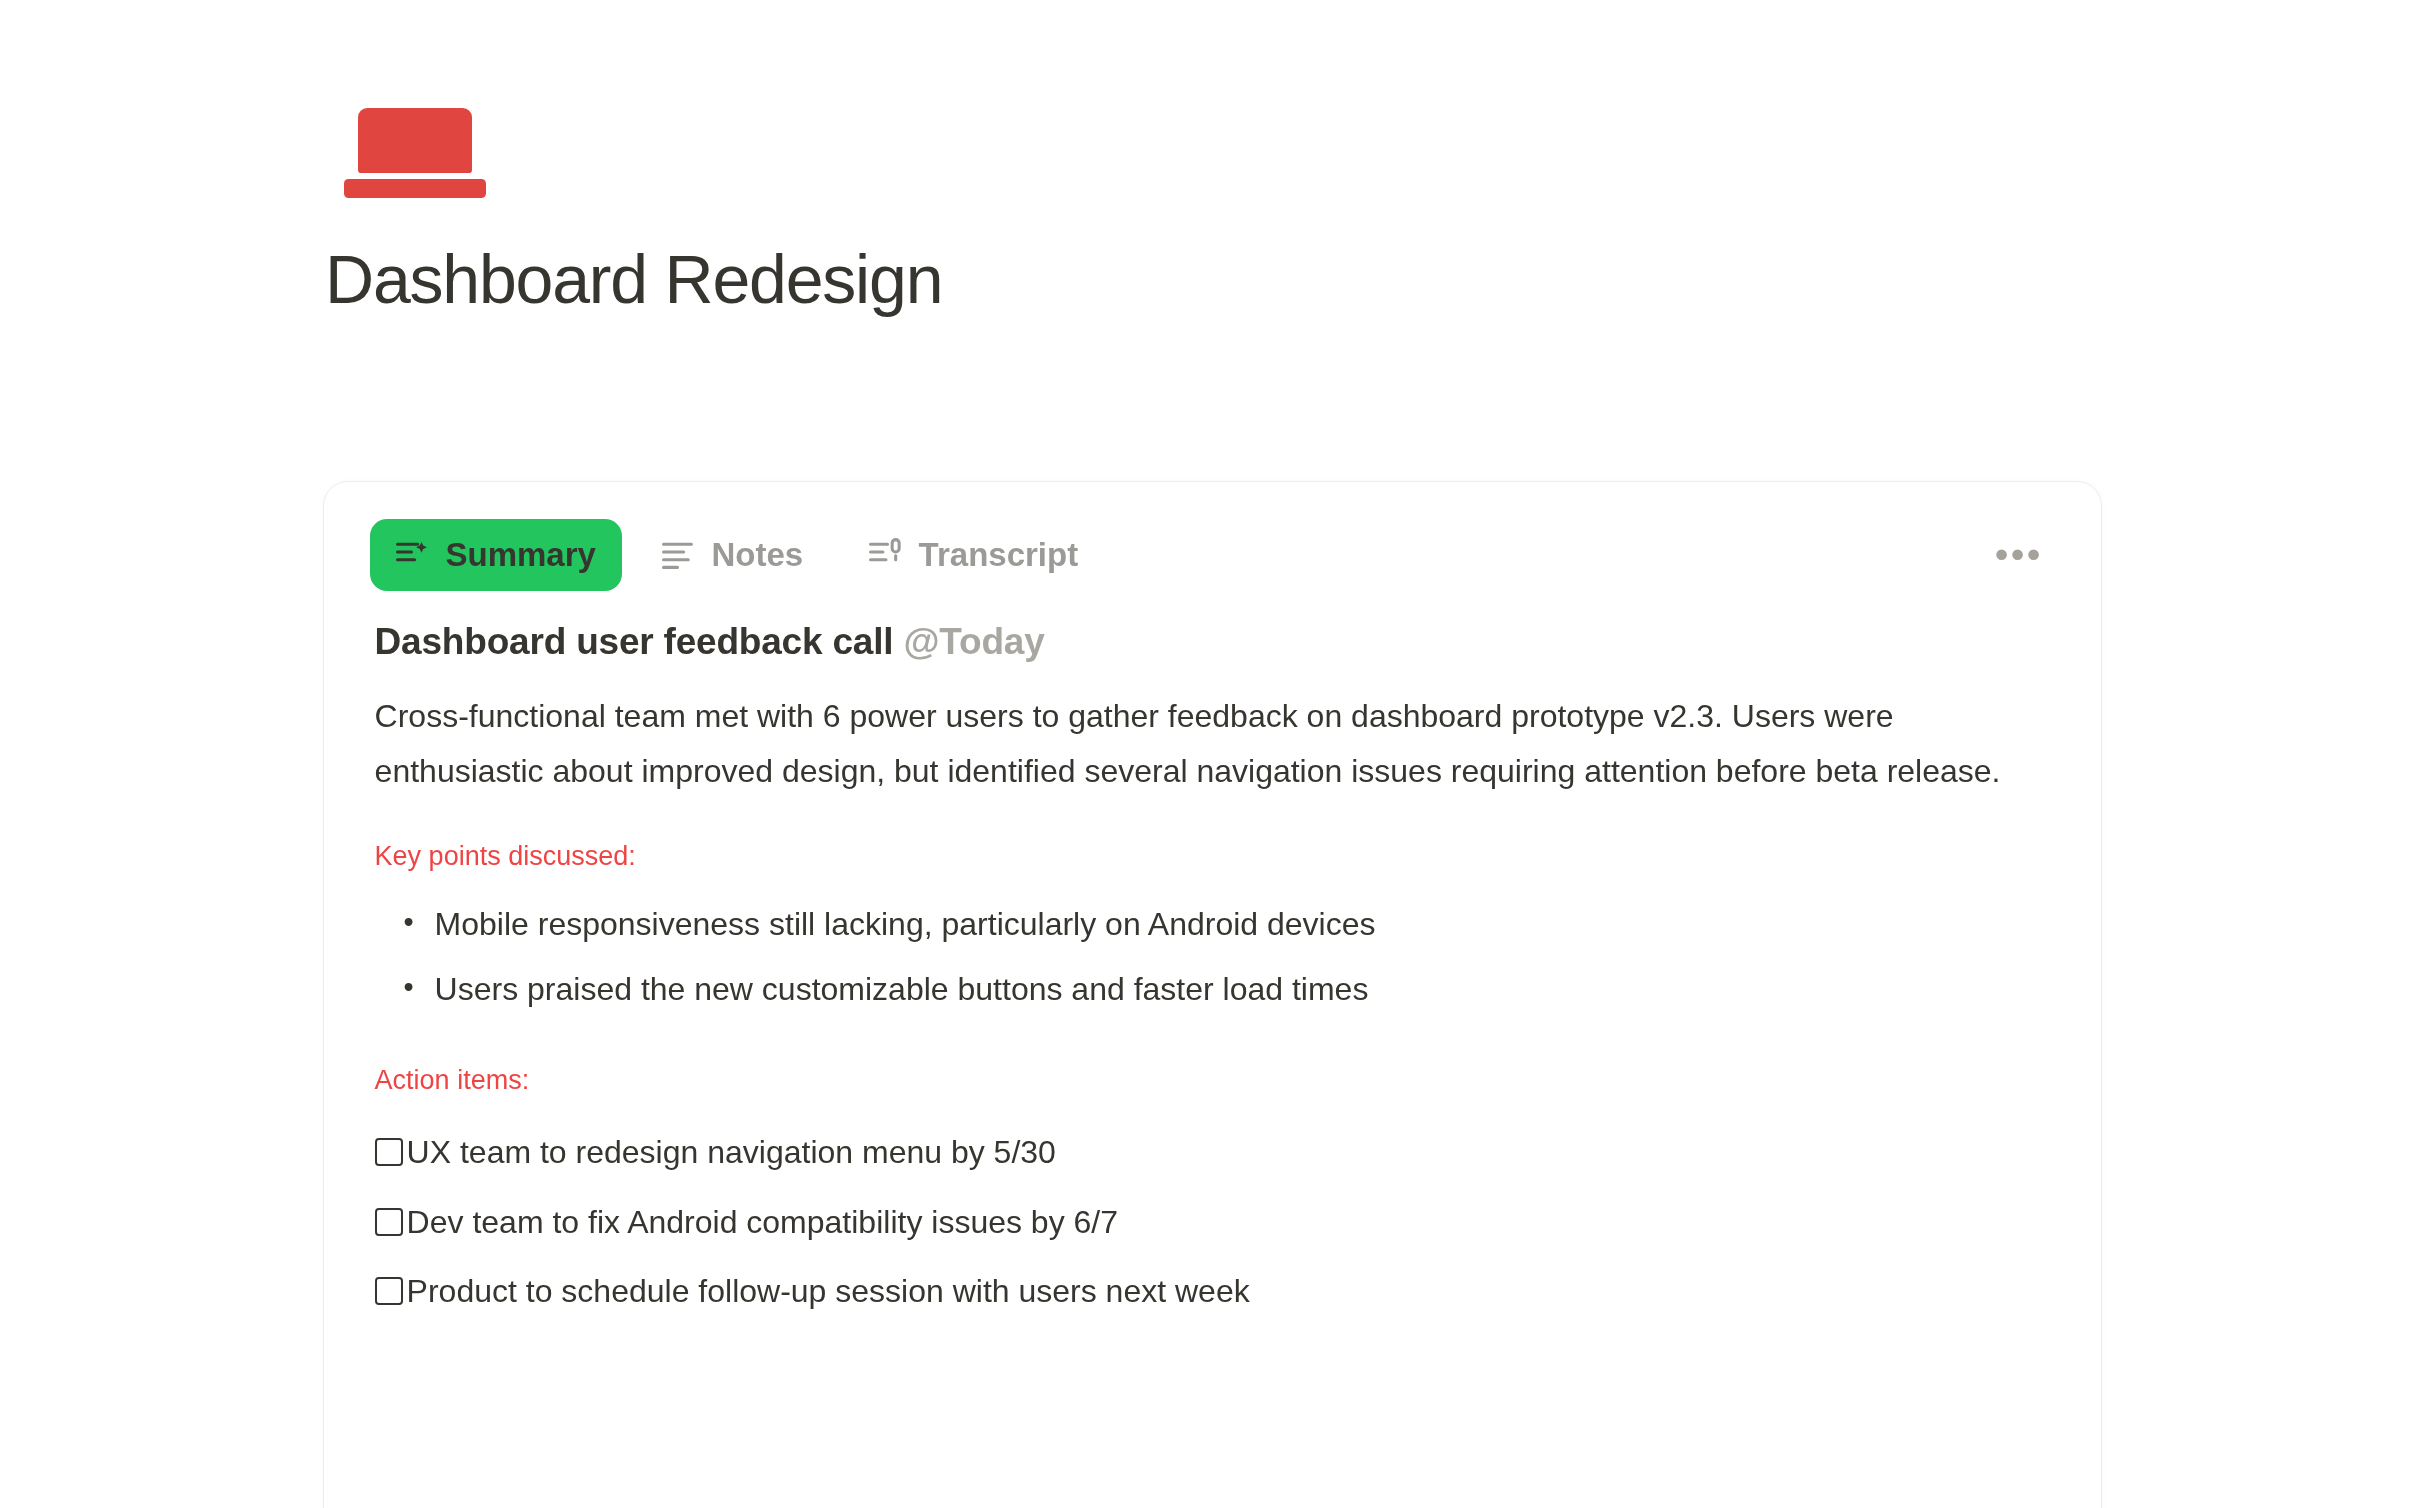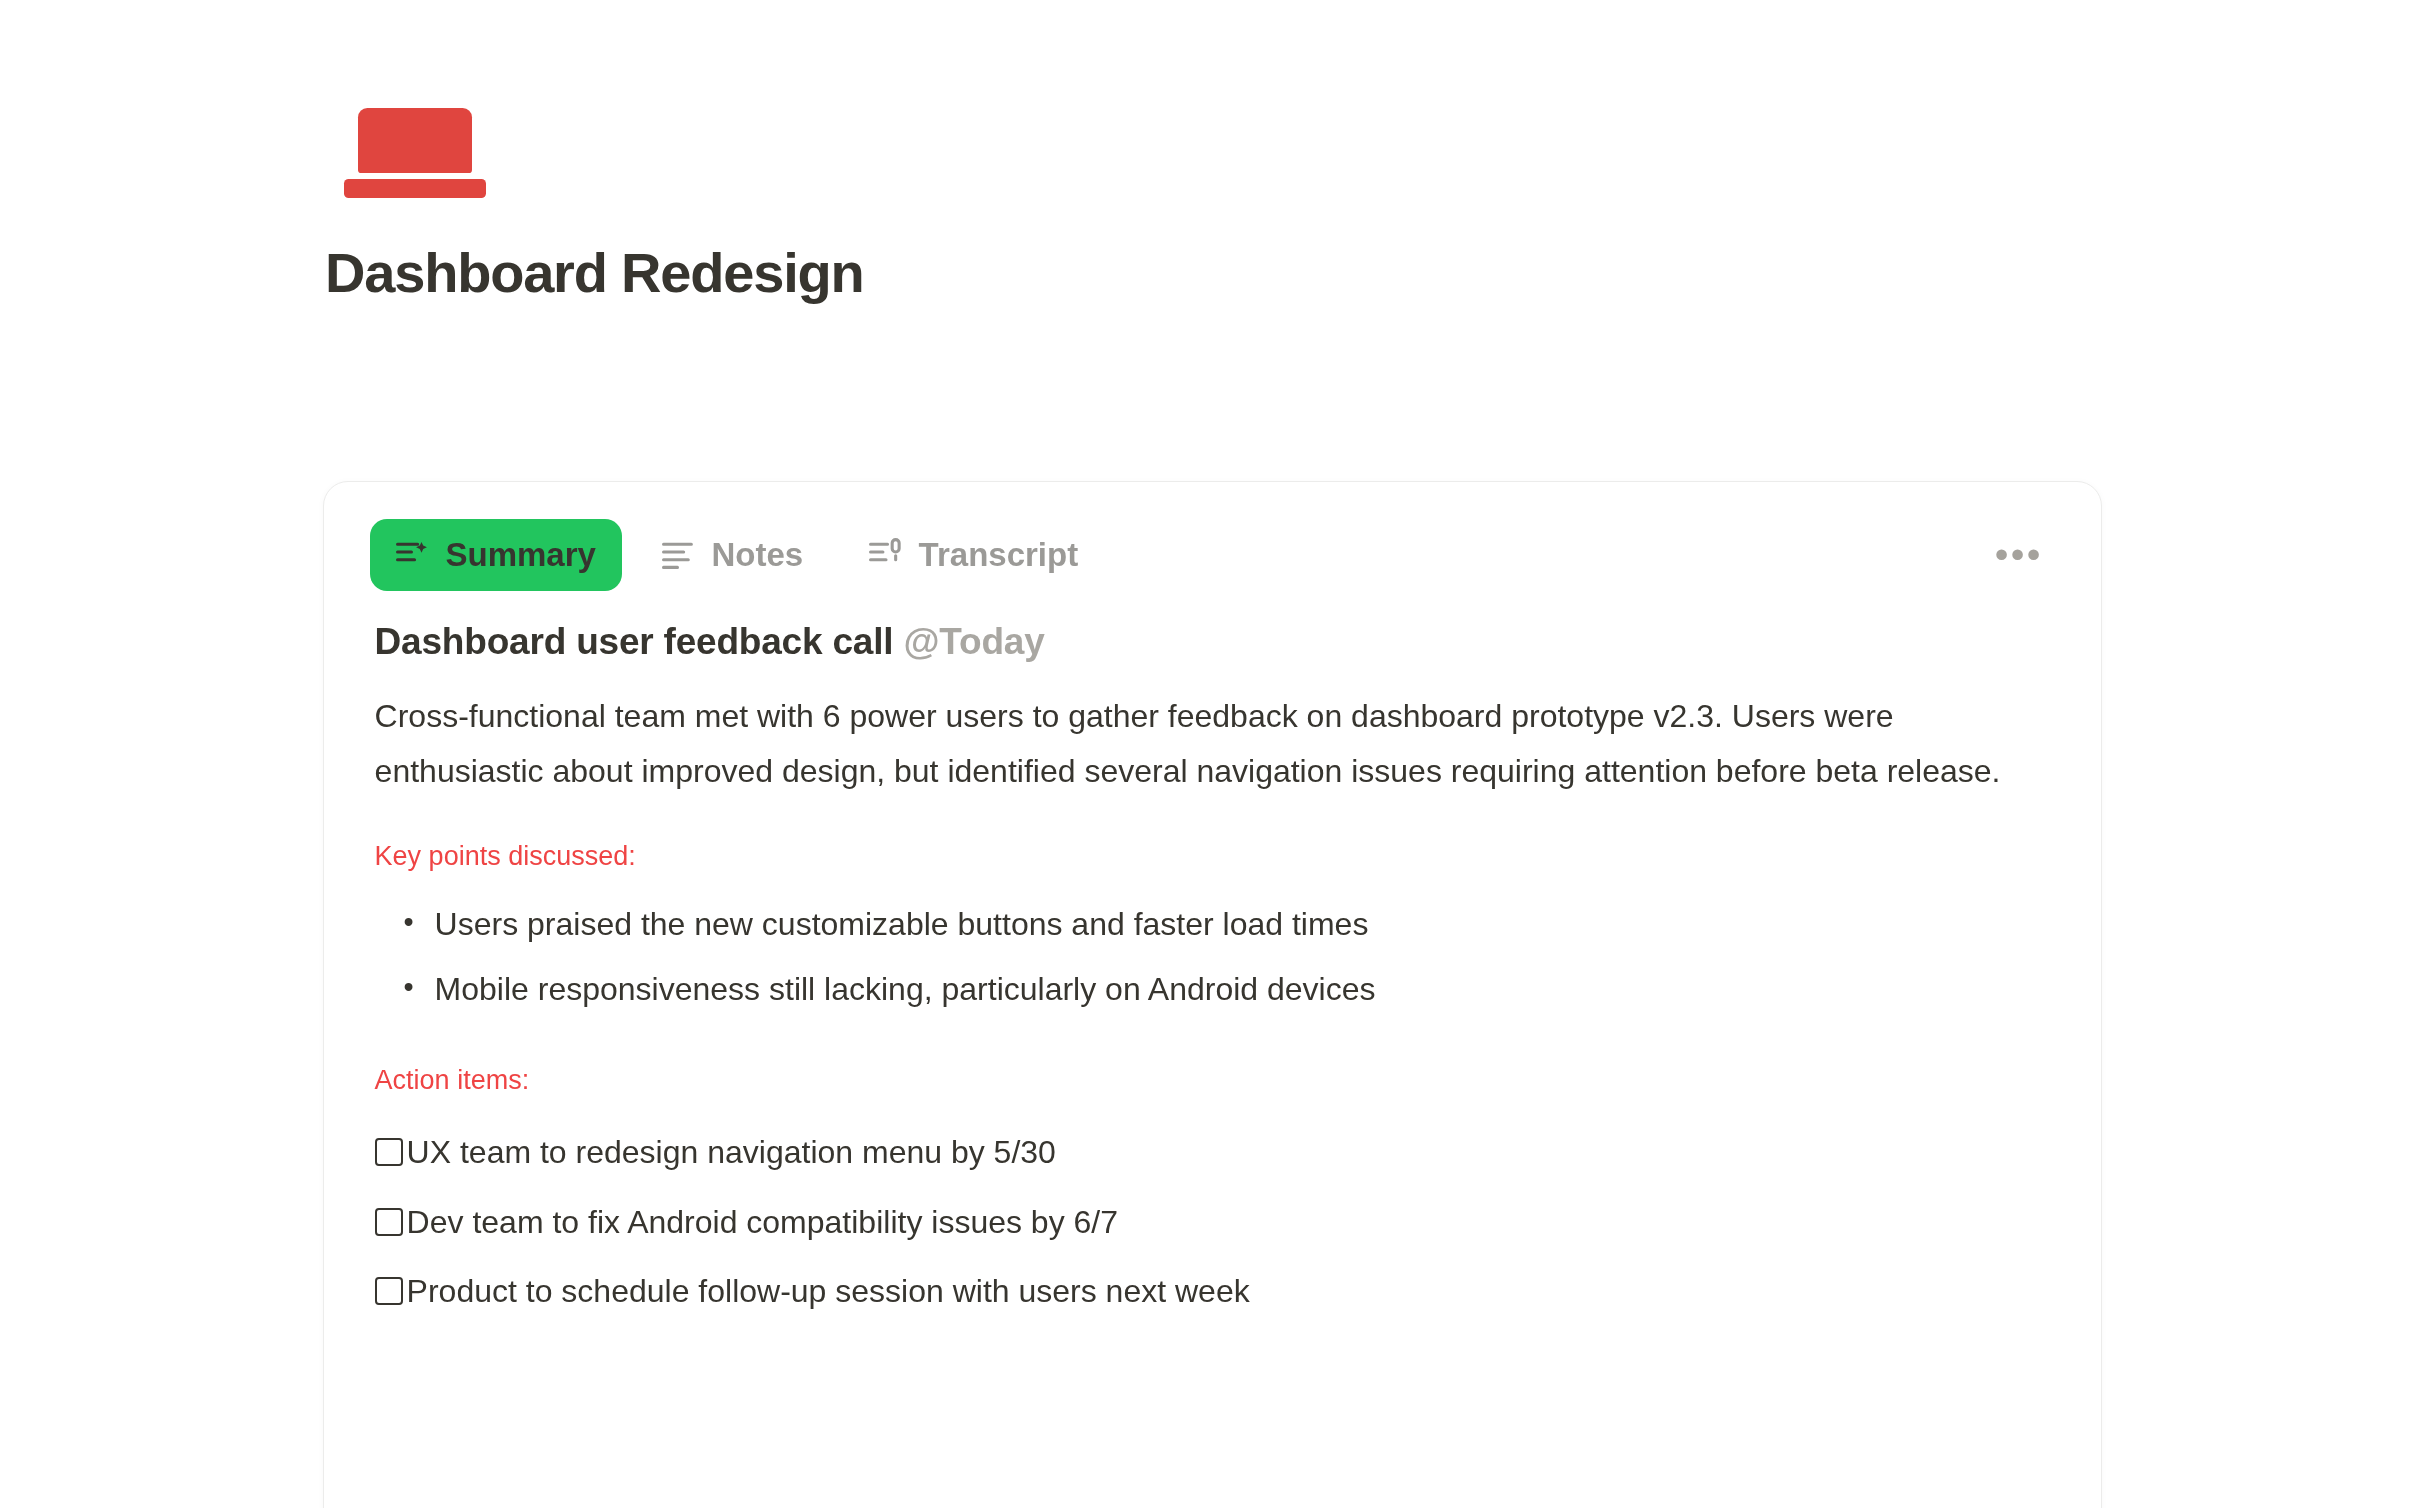--- a/index.html
+++ b/index.html
@@ -45,23 +45,23 @@
     left: 18.6px;
     top: 71px;
     width: 142px;
     height: 18.6px;
     background: #e0453f;
     border-radius: 4.6px;
   }
 
   .page-title {
     margin: 43px 0 0 0;
-    font-size: 56px;
+    font-size: 68px;
     line-height: 1.1;
-    font-weight: bold;
+    font-weight: normal;
     color: #37352f;
     letter-spacing: -1.2px;
   }
 
   
   .card {
     position: absolute;
     left: 323px;
     top: 481px;
     width: 1779px;
@@ -252,22 +252,22 @@
       <div class="summary-heading">
         <span>Dashboard user feedback call</span>
         <span class="mention">@Today</span>
       </div>
 
       <p class="paragraph">Cross-functional team met with 6 power users to gather feedback on dashboard prototype v2.3. Users were enthusiastic about improved design, but identified several navigation issues requiring attention before beta release.</p>
 
       <p class="sub-heading">Key points discussed:</p>
 
       <ul class="bullets">
+        <li>Mobile responsiveness still lacking, particularly on Android devices</li>
         <li>Users praised the new customizable buttons and faster load times</li>
-        <li>Mobile responsiveness still lacking, particularly on Android devices</li>
       </ul>
 
       <p class="sub-heading">Action items:</p>
 
       <div class="todo-list">
         <div class="todo">
           <span class="checkbox"></span>
           <span class="todo-label">UX team to redesign navigation menu by 5/30</span>
         </div>
         <div class="todo">

